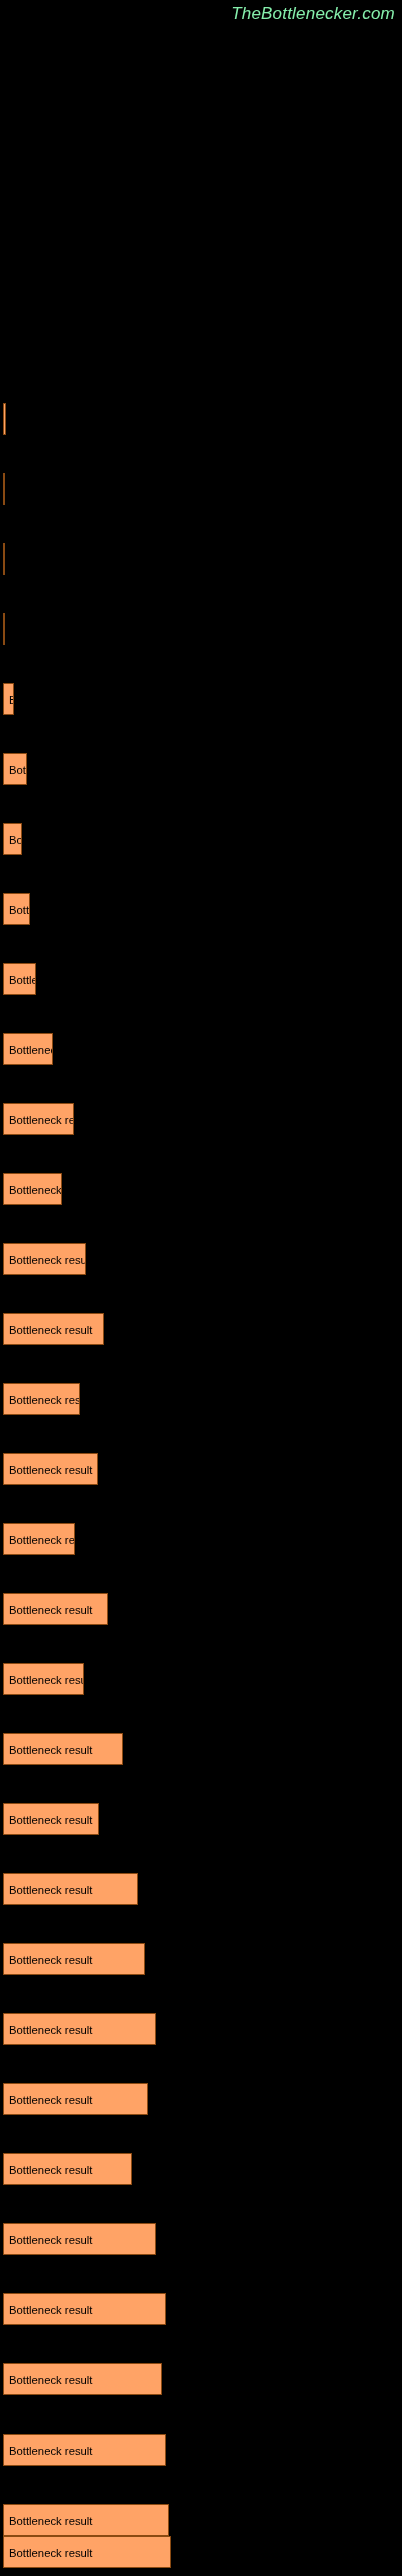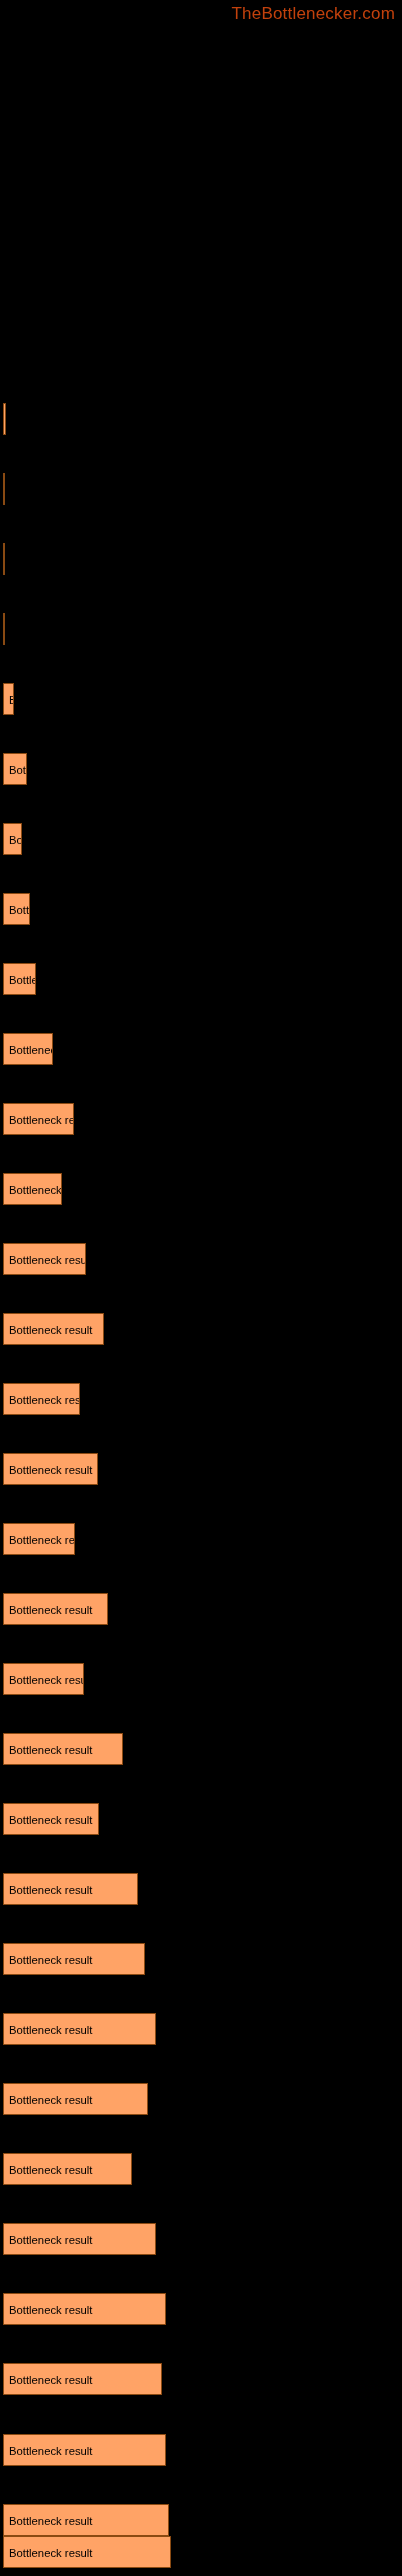--- a/index.html
+++ b/index.html
@@ -67,21 +67,21 @@
     color: #000000;
     white-space: nowrap;
     pointer-events: none;
   }
 </style>
 </head>
 <body>
 
 <div id="page" style="background: rgb(0, 0, 0);">
 
-  <div id="watermark" style="color: #c2410c;">TheBottlenecker.com</div>
+  <div id="watermark" style="color: #86efac; font-style: italic;">TheBottlenecker.com</div>
 
   <div id="plot">
       <div class="bar-row" style="top: 403px; width: 403px; height: 32px;">
         <div class="bar" title="Bottleneck result" style="left: 3.2px; width: 2.4px; height: 32px; background: rgb(255, 163, 102); border-color: rgb(138, 74, 18);"></div>
       </div>
       <div class="bar-row" style="top: 473px; width: 403px; height: 32px;">
         <div class="bar" title="Bottleneck result" style="left: 3.2px; width: 0px; height: 32px; background: rgb(255, 163, 102); border-color: rgb(138, 74, 18);"></div>
       </div>
       <div class="bar-row" style="top: 543px; width: 403px; height: 32px;">
         <div class="bar" title="Bottleneck result" style="left: 3.2px; width: 0px; height: 32px; background: rgb(255, 163, 102); border-color: rgb(138, 74, 18);"></div>

